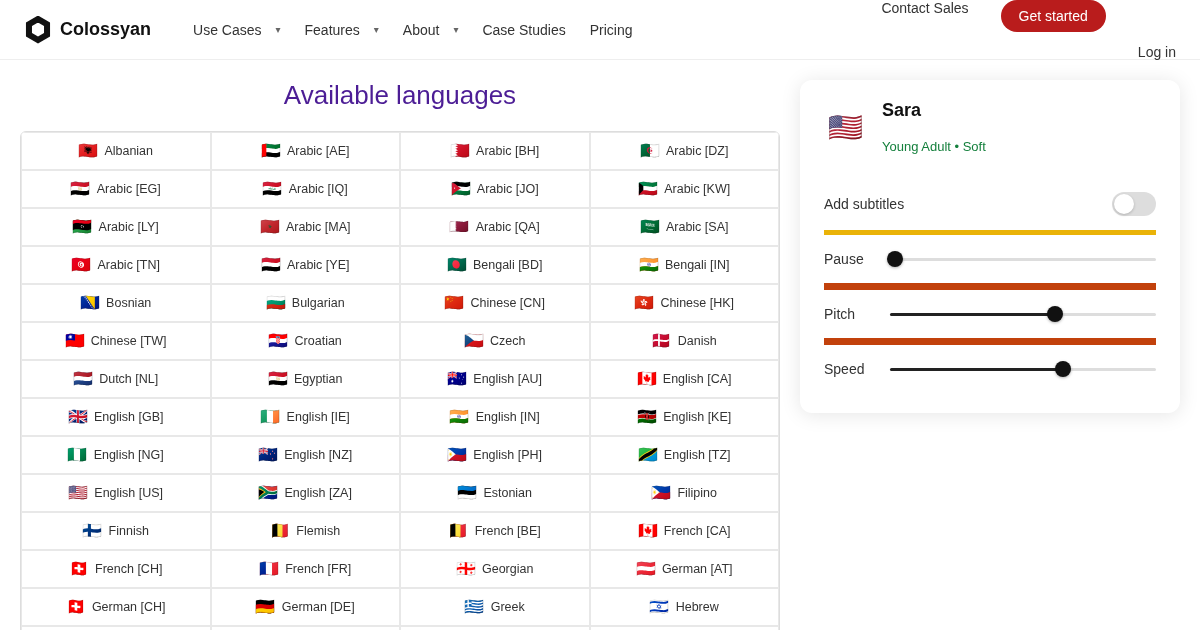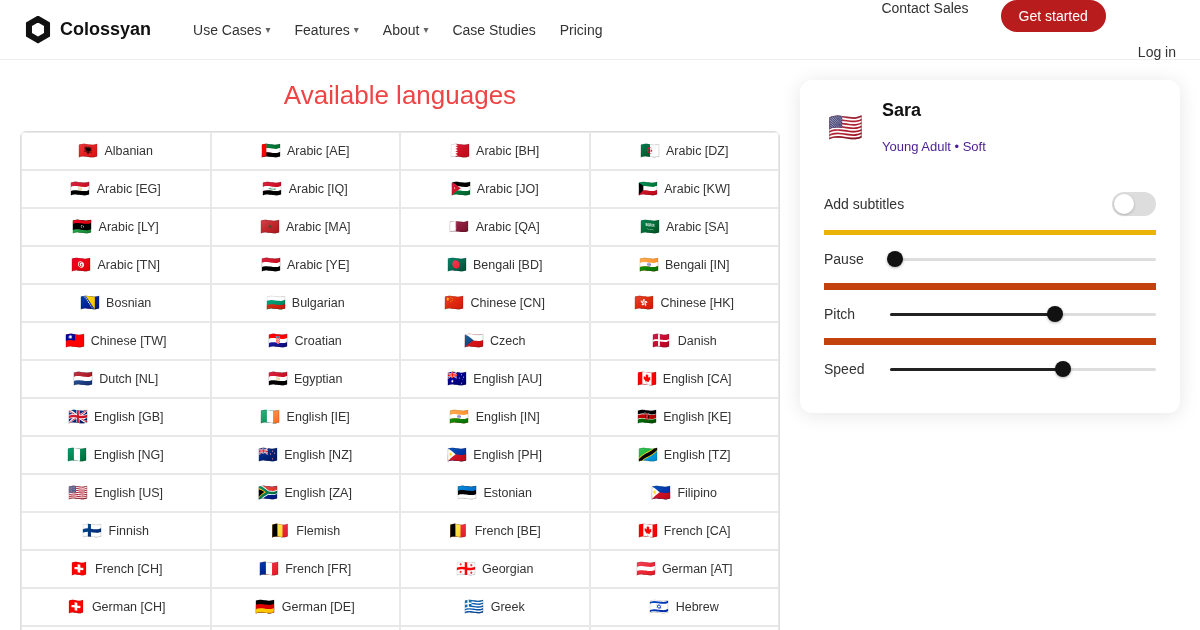--- a/index.html
+++ b/index.html
@@ -4,45 +4,45 @@
   <style>
     * { margin: 0; padding: 0; box-sizing: border-box; }
     body { font-family: -apple-system, BlinkMacSystemFont, 'Segoe UI', sans-serif; background: #fff; font-size: 14px; color: #333; overflow-x: hidden; }
 
     
     nav { display: flex; align-items: center; padding: 0 24px; height: 60px; border-bottom: 1px solid #eee; position: relative; z-index: 10; }
     .nav-logo { display: flex; align-items: center; gap: 8px; font-size: 18px; font-weight: 700; color: #111; margin-right: 32px; text-decoration: none; }
     .logo-hex { width: 28px; height: 28px; background: #111; clip-path: polygon(50% 0%, 93% 25%, 93% 75%, 50% 100%, 7% 75%, 7% 25%); display: flex; align-items: center; justify-content: center; }
     .logo-hex-inner { width: 14px; height: 14px; background: #fff; clip-path: polygon(50% 0%, 93% 25%, 93% 75%, 50% 100%, 7% 75%, 7% 25%); }
     .nav-links { display: flex; align-items: center; gap: 4px; flex: 1; }
-    .nav-item { display: flex; align-items: center; gap: 4px; padding: 6px 10px; cursor: pointer; color: #333; font-size: 14px; border-radius: 4px; }
+    .nav-item { display: flex; align-items: center; gap: 14px; padding: 6px 10px; cursor: pointer; color: #333; font-size: 14px; border-radius: 4px; }
     .nav-chevron { font-size: 10px; color: #666; }
     .nav-right { display: flex; align-items: flex-start; gap: 32px; }
     .btn-contact { color: #333; font-size: 14px; cursor: pointer; text-decoration: none; }
     .btn-getstarted { background: #b91c1c; color: #fff; border: none; border-radius: 20px; padding: 8px 18px; font-size: 14px; cursor: pointer; font-weight: 500; }
     .btn-login { color: #333; font-size: 14px; cursor: pointer; margin-top: 44px; }
 
     
     .main-layout { display: flex; padding: 20px 20px 20px 20px; gap: 20px; min-height: calc(100vh - 60px); }
 
     
     .left-panel { flex: 1; max-width: 770px; }
-    .panel-title { text-align: center; font-size: 26px; font-weight: 500; margin-bottom: 20px; color: #ef4444; }
+    .panel-title { text-align: center; font-size: 26px; font-weight: 500; margin-bottom: 20px; color: #4c1d95; }
     .lang-grid { display: grid; grid-template-columns: repeat(4, 1fr); gap: 0; border: 1px solid #ddd; border-radius: 6px; overflow: hidden; background: #fff; }
     .lang-item { display: flex; align-items: center; justify-content: center; gap: 6px; padding: 10px 8px; border: 0.5px solid #e8e8e8; font-size: 12.5px; color: #333; cursor: pointer; background: #fff; }
     .lang-flag { font-size: 16px; line-height: 1; }
 
     
     .right-panel { width: 380px; }
     .voice-card { background: #fff; border-radius: 12px; box-shadow: 0 2px 20px rgba(0,0,0,0.1); padding: 20px 24px; }
     .voice-header { display: flex; align-items: center; gap: 14px; margin-bottom: 24px; }
     .voice-flag { width: 44px; height: 44px; border-radius: 50%; overflow: hidden; display: flex; align-items: center; justify-content: center; font-size: 28px; }
     .voice-info { display: flex; flex-direction: column; gap: 18px; }
     .voice-name { font-size: 18px; font-weight: 600; color: #111; }
-    .voice-desc { font-size: 13px; color: #4c1d95; }
+    .voice-desc { font-size: 13px; color: #15803d; }
 
     
     .setting-row { display: flex; align-items: center; justify-content: space-between; padding: 14px 0; border-bottom: 5px solid #eab308; }
     .setting-label { font-size: 14px; color: #333; }
     .toggle { width: 44px; height: 24px; background: #ddd; border-radius: 12px; position: relative; cursor: pointer; }
     .toggle.off { background: #ddd; }
     .toggle-knob { width: 20px; height: 20px; background: #fff; border-radius: 50%; position: absolute; top: 2px; left: 2px; box-shadow: 0 1px 3px rgba(0,0,0,0.2); transition: left 0.2s; }
 
     
     .slider-row { display: flex; align-items: center; justify-content: space-between; padding: 16px 0; border-bottom: 7px solid #c2410c; }

